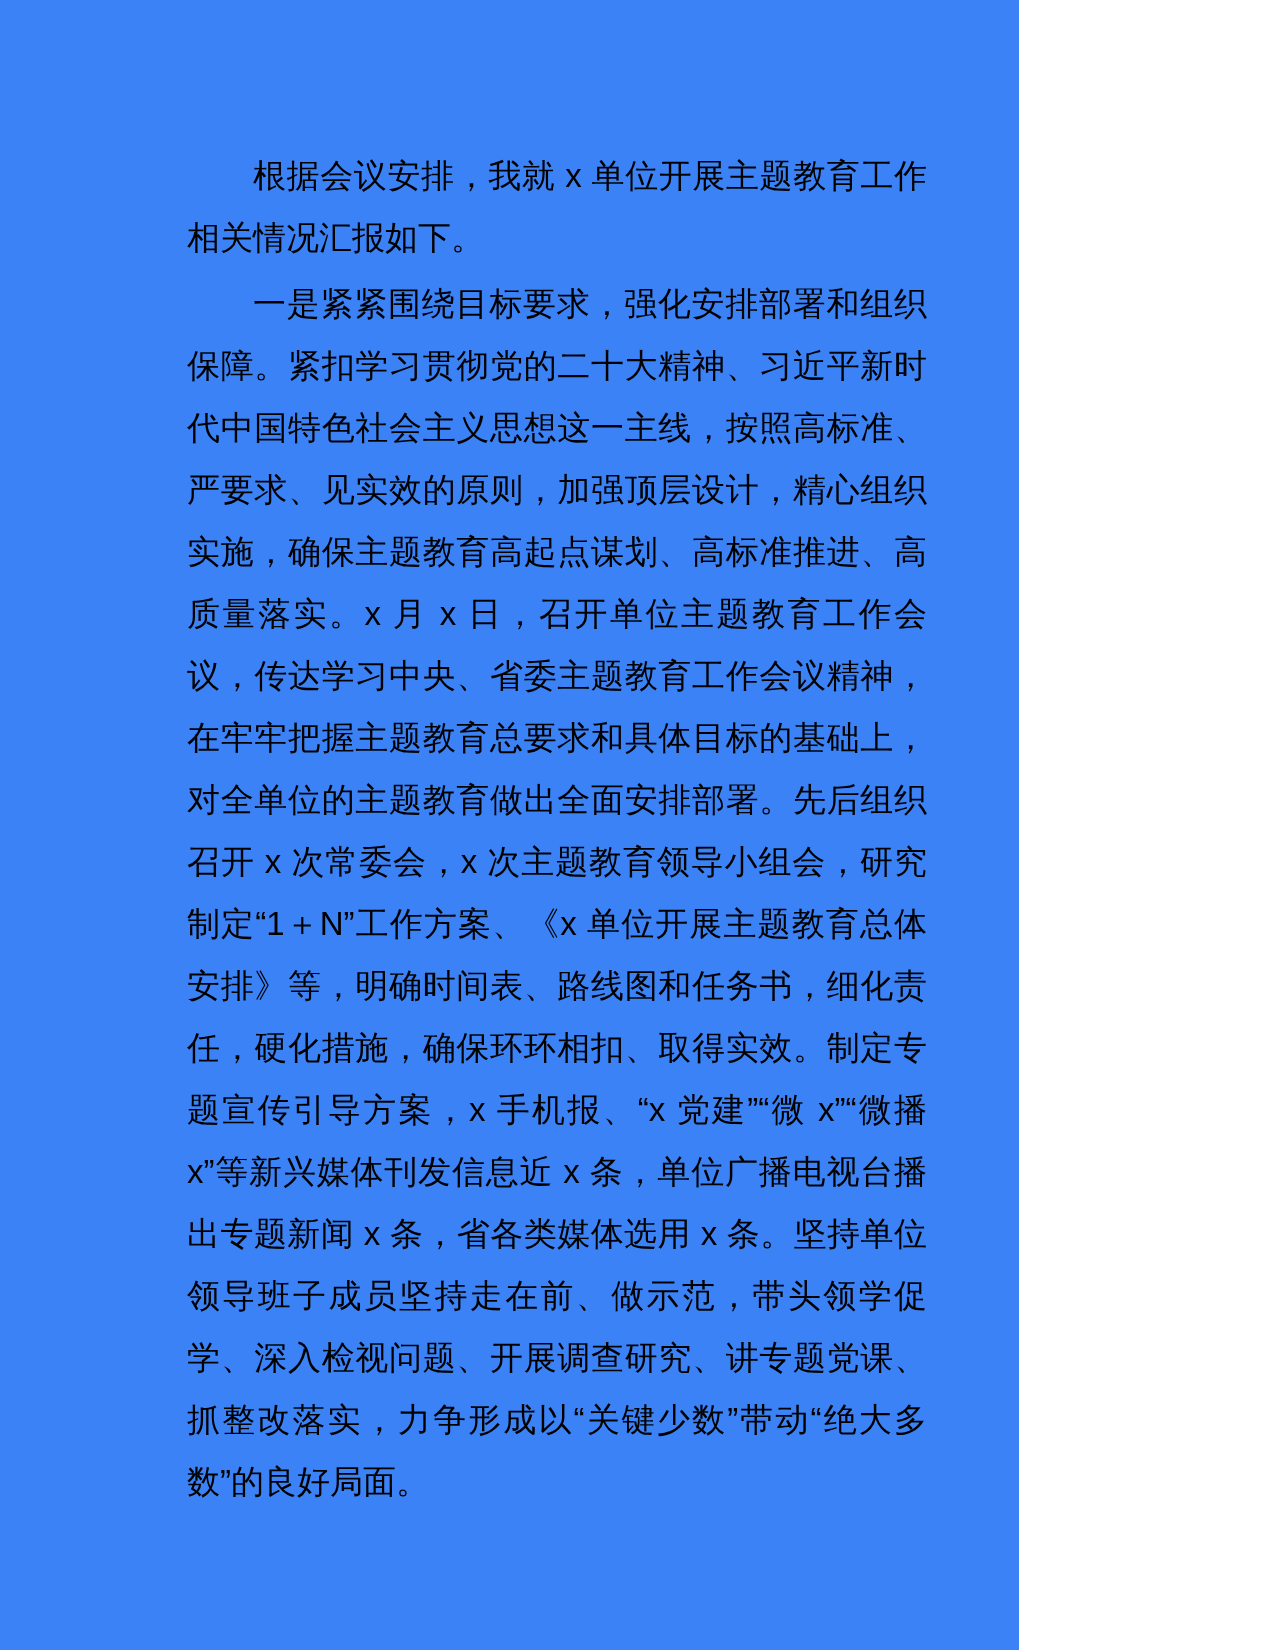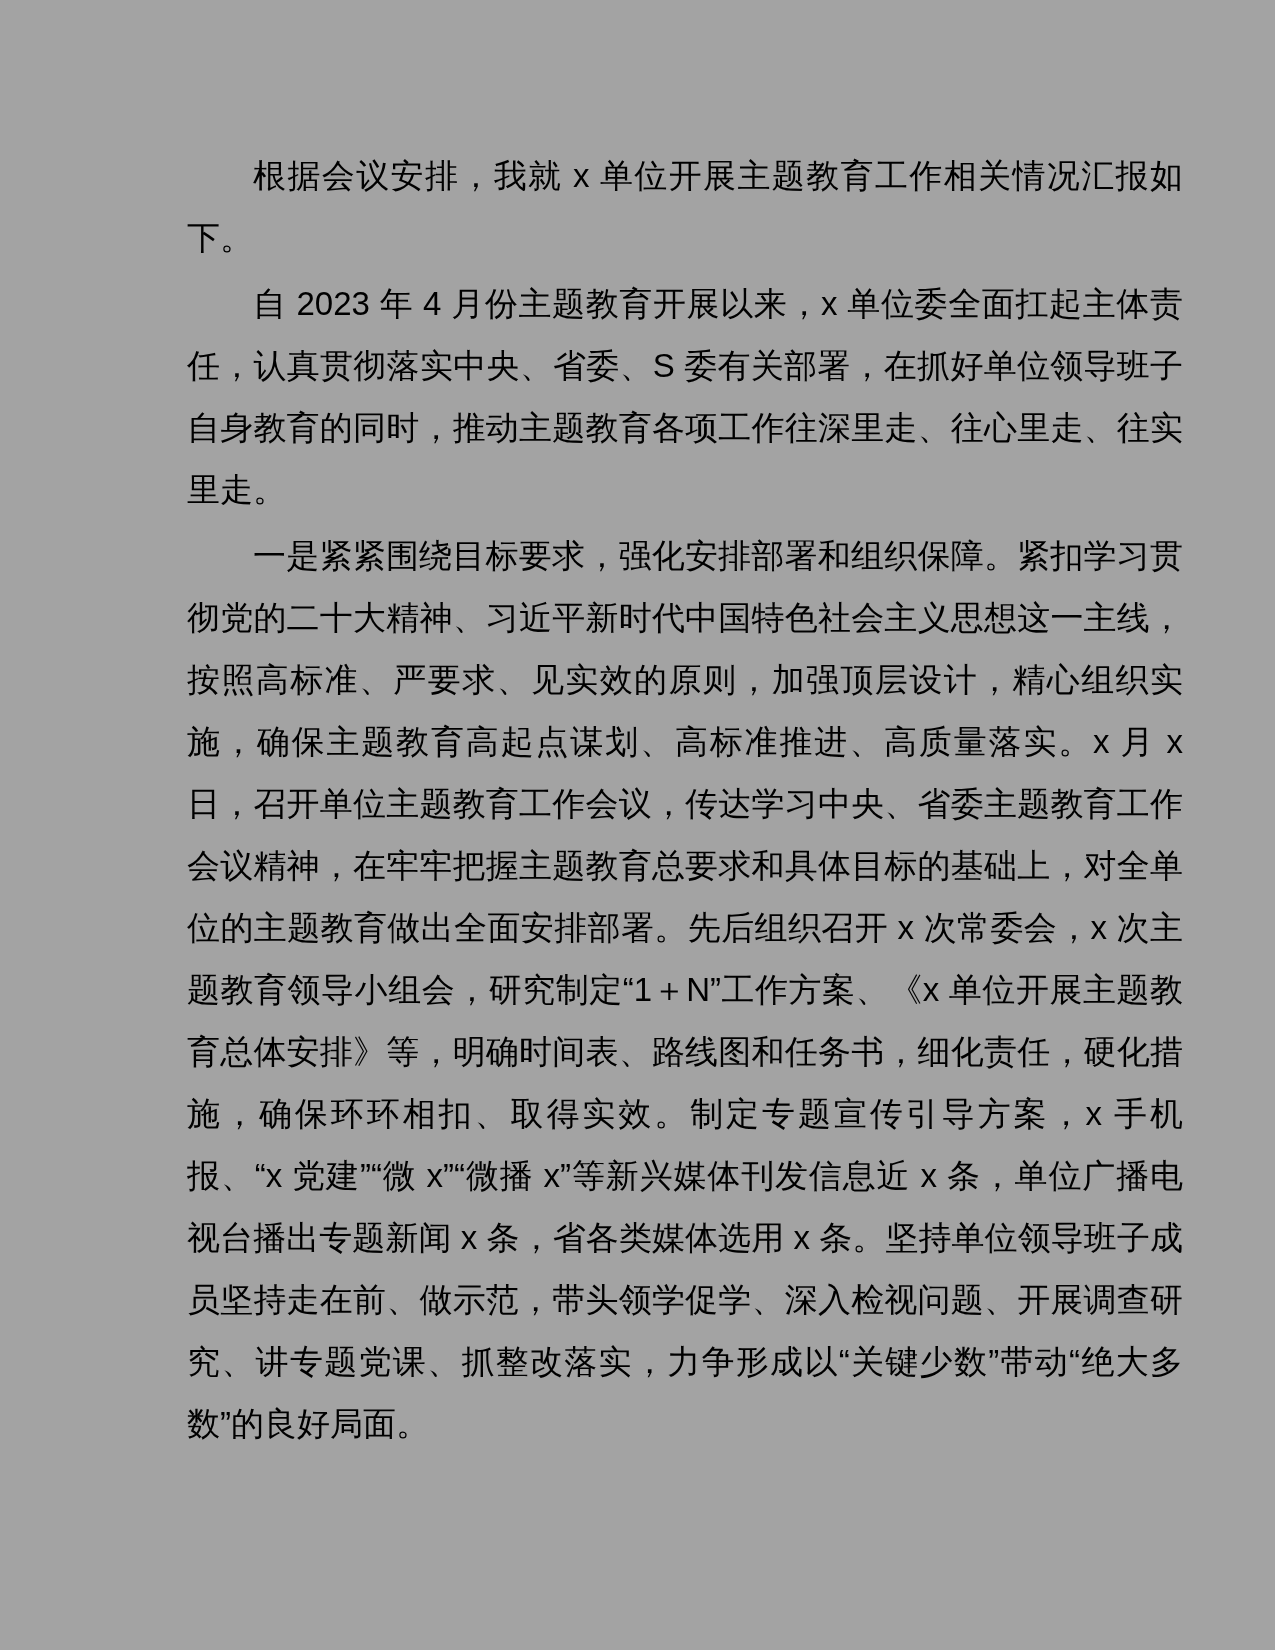--- a/index.html
+++ b/index.html
@@ -2,23 +2,23 @@
 <html><head>
 <meta charset="utf-8">
 <style>
   html, body {
     margin: 0;
     padding: 0;
     background: #ffffff;
   }
   .page {
     position: relative;
-    width: 1275px;
+    width: 1019px;
     height: 1650px;
-    background: #a3a3a3;
+    background: #3b82f6;
     box-sizing: border-box;
     padding: 145px 92px 0 187px;
     overflow: hidden;
   }
   .doc-body {
     font-family: "Liberation Sans", "DejaVu Sans", sans-serif;
     font-size: 33px;
     line-height: 62px;
     color: #000000;
     text-align: justify;
@@ -28,16 +28,15 @@
     text-indent: 2em;
     word-break: break-all;
   }
 </style>
 </head>
 <body>
 
 <div class="page">
   <div class="doc-body">
     <p>根据会议安排，我就 x 单位开展主题教育工作相关情况汇报如下。</p>
-    <p>自 2023 年 4 月份主题教育开展以来，x 单位委全面扛起主体责任，认真贯彻落实中央、省委、S 委有关部署，在抓好单位领导班子自身教育的同时，推动主题教育各项工作往深里走、往心里走、往实里走。</p>
     <p>一是紧紧围绕目标要求，强化安排部署和组织保障。紧扣学习贯彻党的二十大精神、习近平新时代中国特色社会主义思想这一主线，按照高标准、严要求、见实效的原则，加强顶层设计，精心组织实施，确保主题教育高起点谋划、高标准推进、高质量落实。x 月 x 日，召开单位主题教育工作会议，传达学习中央、省委主题教育工作会议精神，在牢牢把握主题教育总要求和具体目标的基础上，对全单位的主题教育做出全面安排部署。先后组织召开 x 次常委会，x 次主题教育领导小组会，研究制定“1＋N”工作方案、《x 单位开展主题教育总体安排》等，明确时间表、路线图和任务书，细化责任，硬化措施，确保环环相扣、取得实效。制定专题宣传引导方案，x 手机报、“x 党建”“微 x”“微播 x”等新兴媒体刊发信息近 x 条，单位广播电视台播出专题新闻 x 条，省各类媒体选用 x 条。坚持单位领导班子成员坚持走在前、做示范，带头领学促学、深入检视问题、开展调查研究、讲专题党课、抓整改落实，力争形成以“关键少数”带动“绝大多数”的良好局面。</p>
   </div>
 </div>
 
 </body></html>

